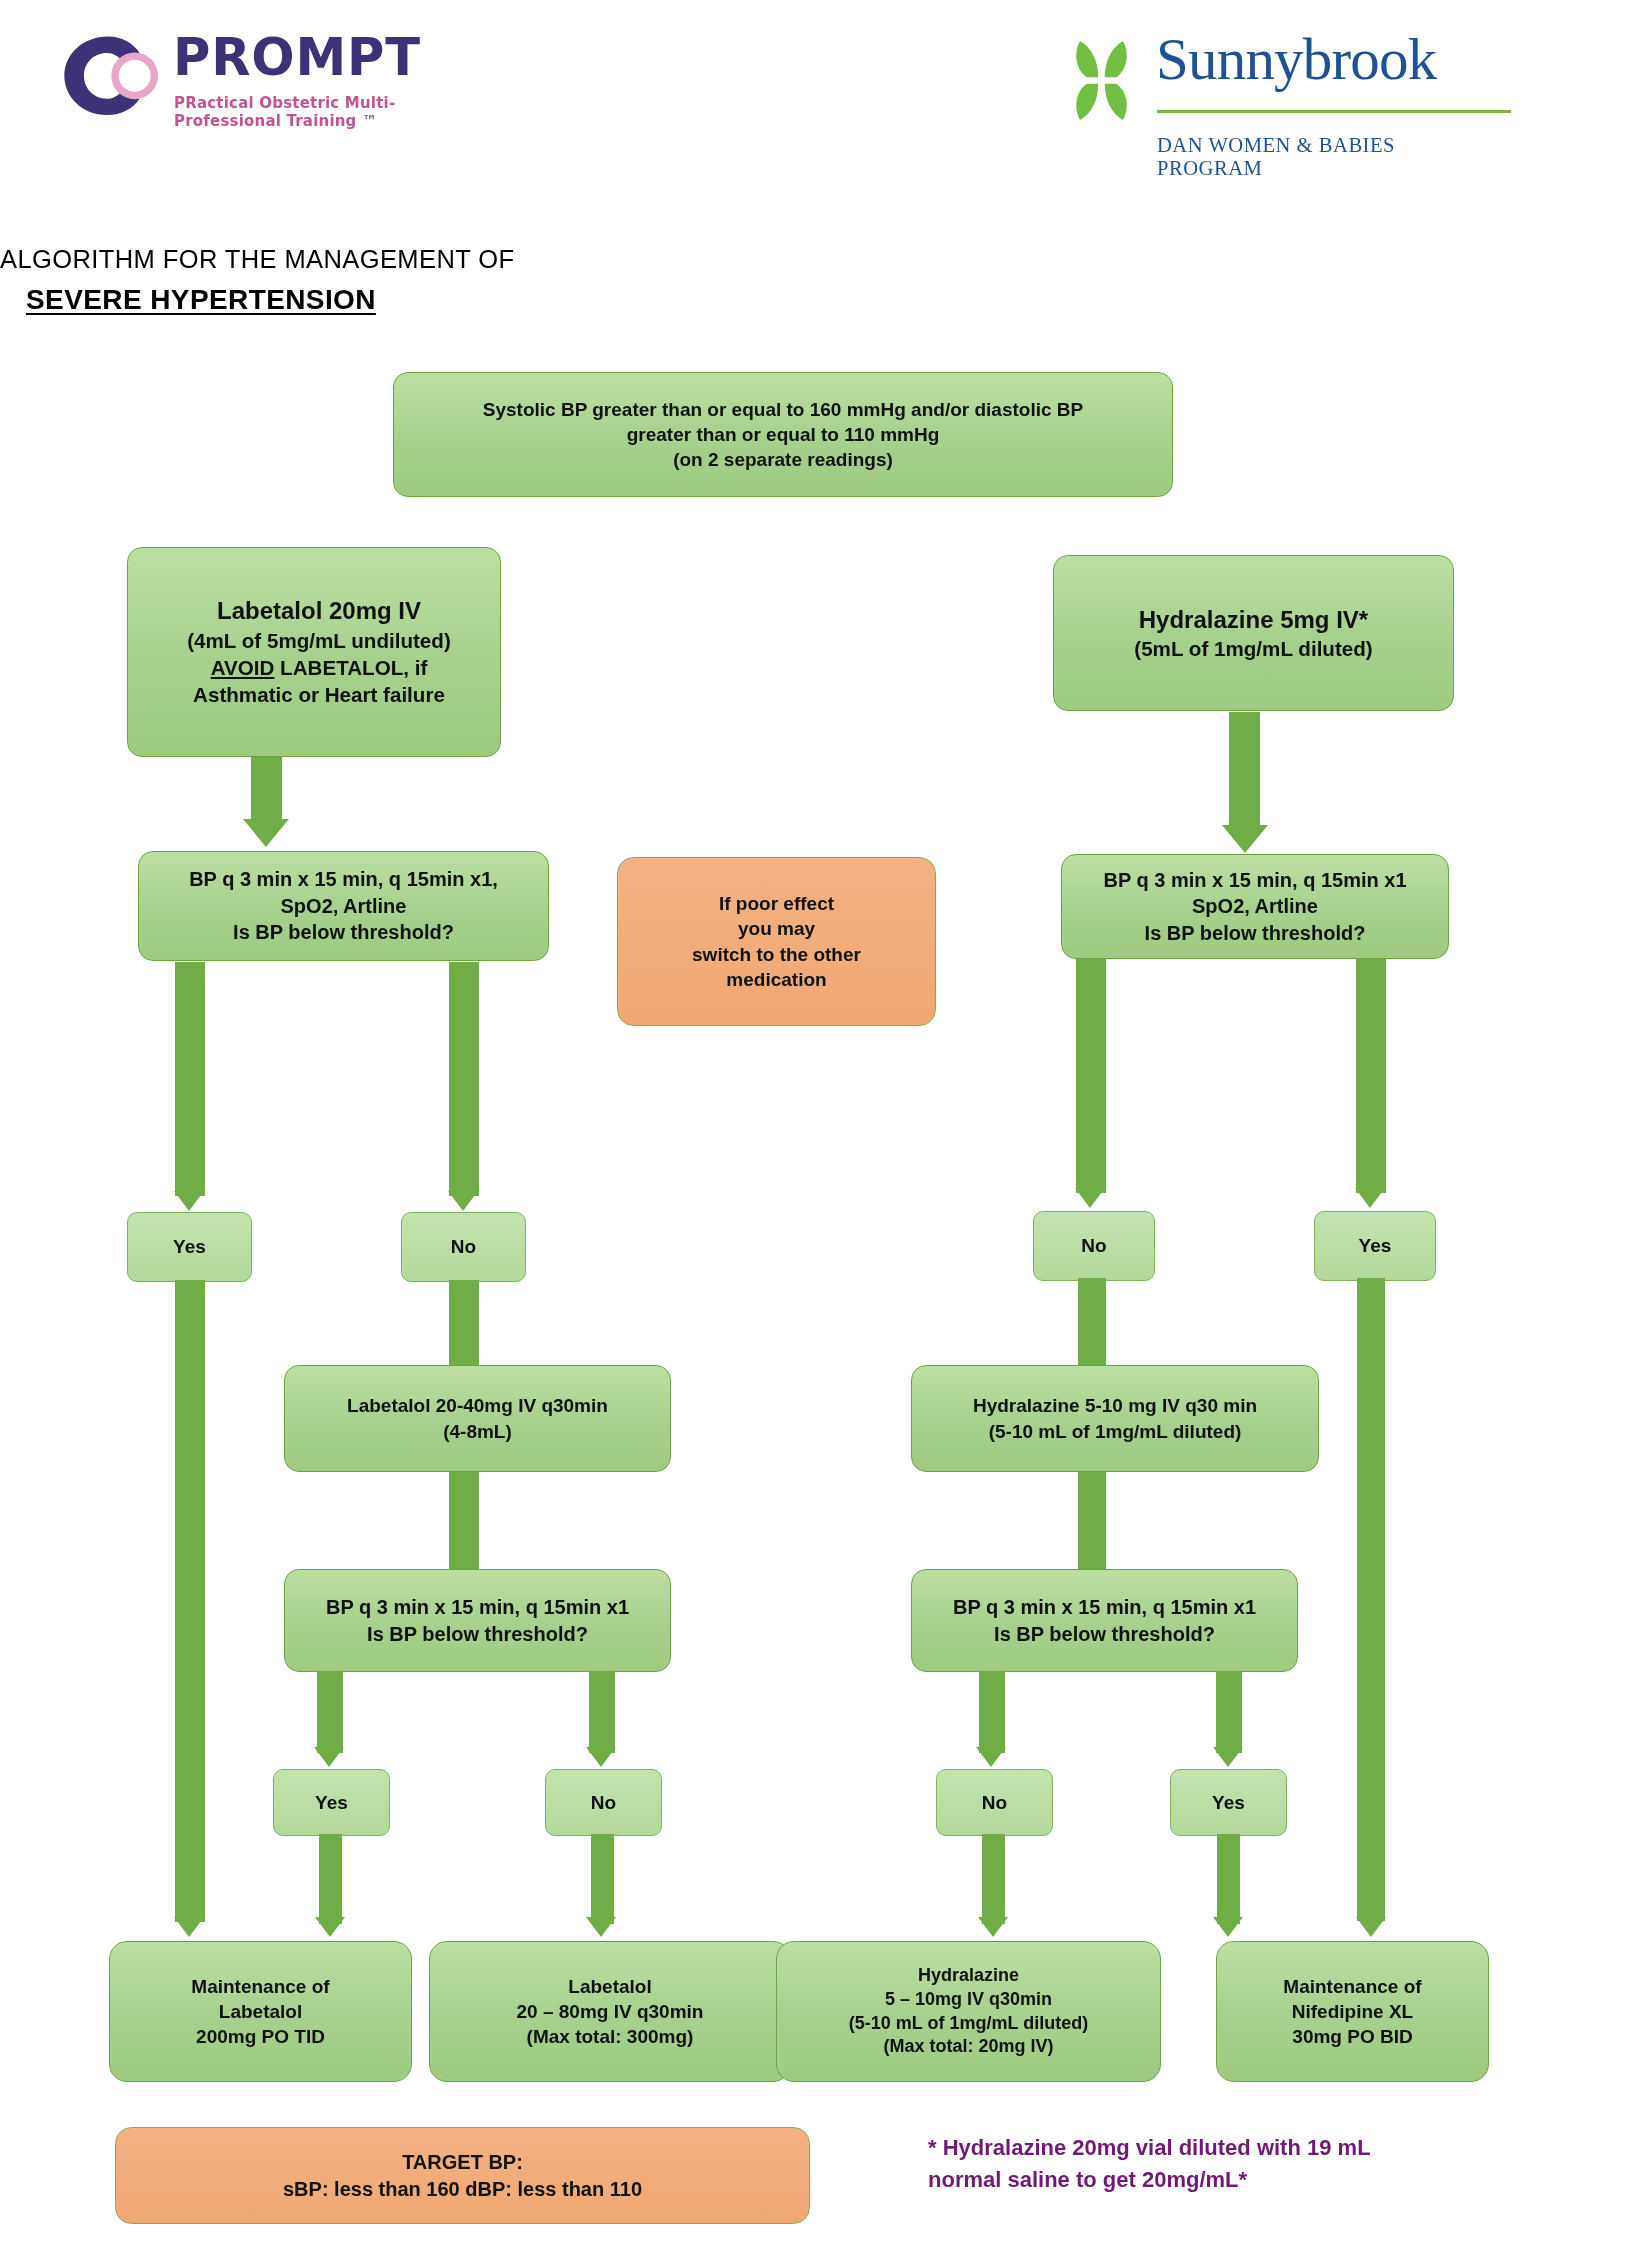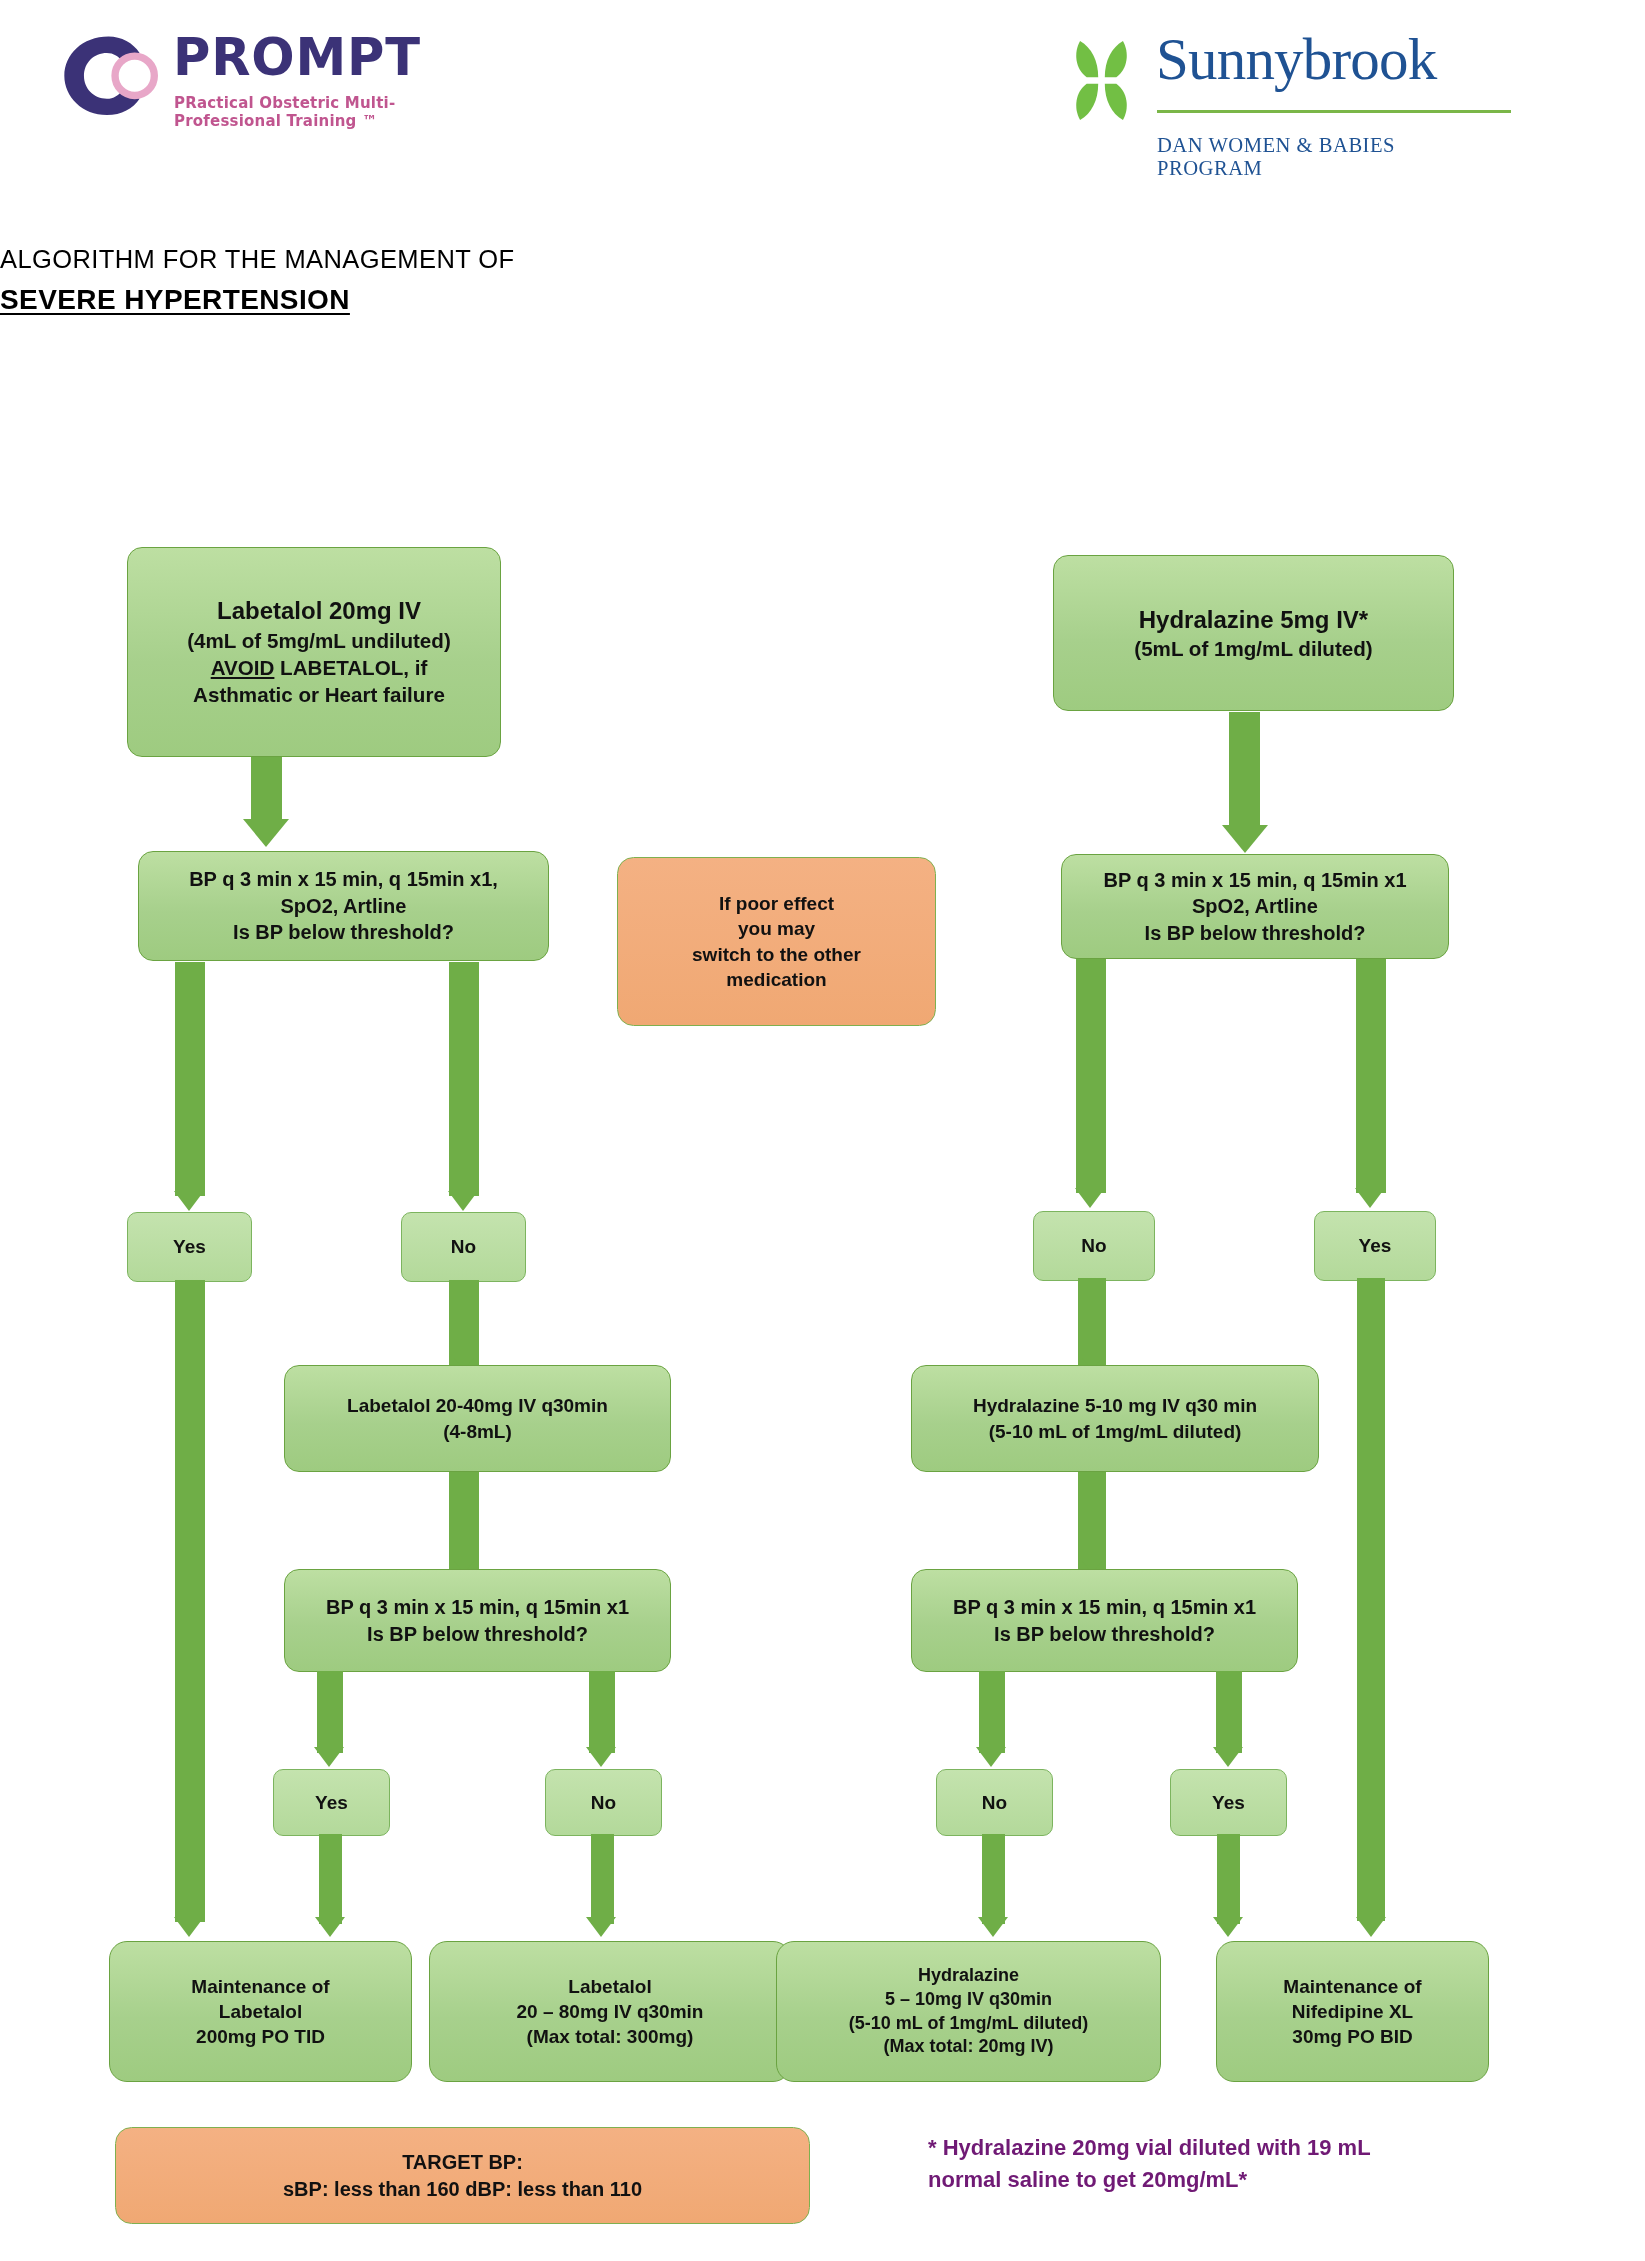--- a/index.html
+++ b/index.html
@@ -30,21 +30,21 @@
   .sunny-rule { position: absolute; left: 100px; top: 92px; width: 354px; height: 2.5px; background: #7ab648; }
   .sunny-sub { position: absolute; left: 100px; top: 116px;
     font-size: 20.6px; font-weight: 400; color: #1f5293;
     font-family: "Liberation Serif", serif; letter-spacing: 0.5px; }
 
   
   .title-wrap { position: absolute; left: 0; top: 245px; width: 1645px; }
   .title-l1 { font-size: 25.5px; font-weight: 400; letter-spacing: 0.4px;
     font-family: "Liberation Sans", sans-serif; }
   .title-l2 { margin-top: 10px; font-size: 28px; font-weight: 700;
-    text-decoration: underline; text-underline-offset: 4.1px; letter-spacing: 0.4px; }
+    text-decoration: underline; text-underline-offset: 4.1px; letter-spacing: 0.4px; margin-left: 26px; }
 
   
   .node {
     position: absolute;
     border: 1.6px solid #6aa341;
     border-radius: 15px;
     background: linear-gradient(180deg, #bddfa2 0%, #a7d08c 55%, #9ecb80 100%);
     display: flex; flex-direction: column;
     align-items: center; justify-content: center;
     text-align: center;
@@ -120,20 +120,25 @@
     <div class="sunny-word">Sunnybrook</div>
     <div class="sunny-rule"></div>
     <div class="sunny-sub">DAN WOMEN &amp; BABIES PROGRAM</div>
   </div>
 
   <div class="title-wrap">
     <div class="title-l1">ALGORITHM FOR THE MANAGEMENT OF</div>
     <div class="title-l2">SEVERE HYPERTENSION</div>
   </div>
 
+  <div class="node" style="left:393px; top:372px; width:780px; height:125px;">
+    <div class="row">Systolic BP greater than or equal to 160 mmHg and/or diastolic BP</div>
+    <div class="row">greater than or equal to 110 mmHg</div>
+    <div class="row">(on 2 separate readings)</div>
+  </div>
 
   <div class="node" style="left:127px; top:547px; width:374px; height:210px;padding-left:20px;">
     <div class="big">Labetalol 20mg IV</div>
     <div class="med">(4mL of 5mg/mL undiluted)</div>
     <div class="med">
       <u>AVOID</u><span> LABETALOL, if</span>
     </div>
     <div class="med">Asthmatic or Heart failure</div>
   </div>
 

